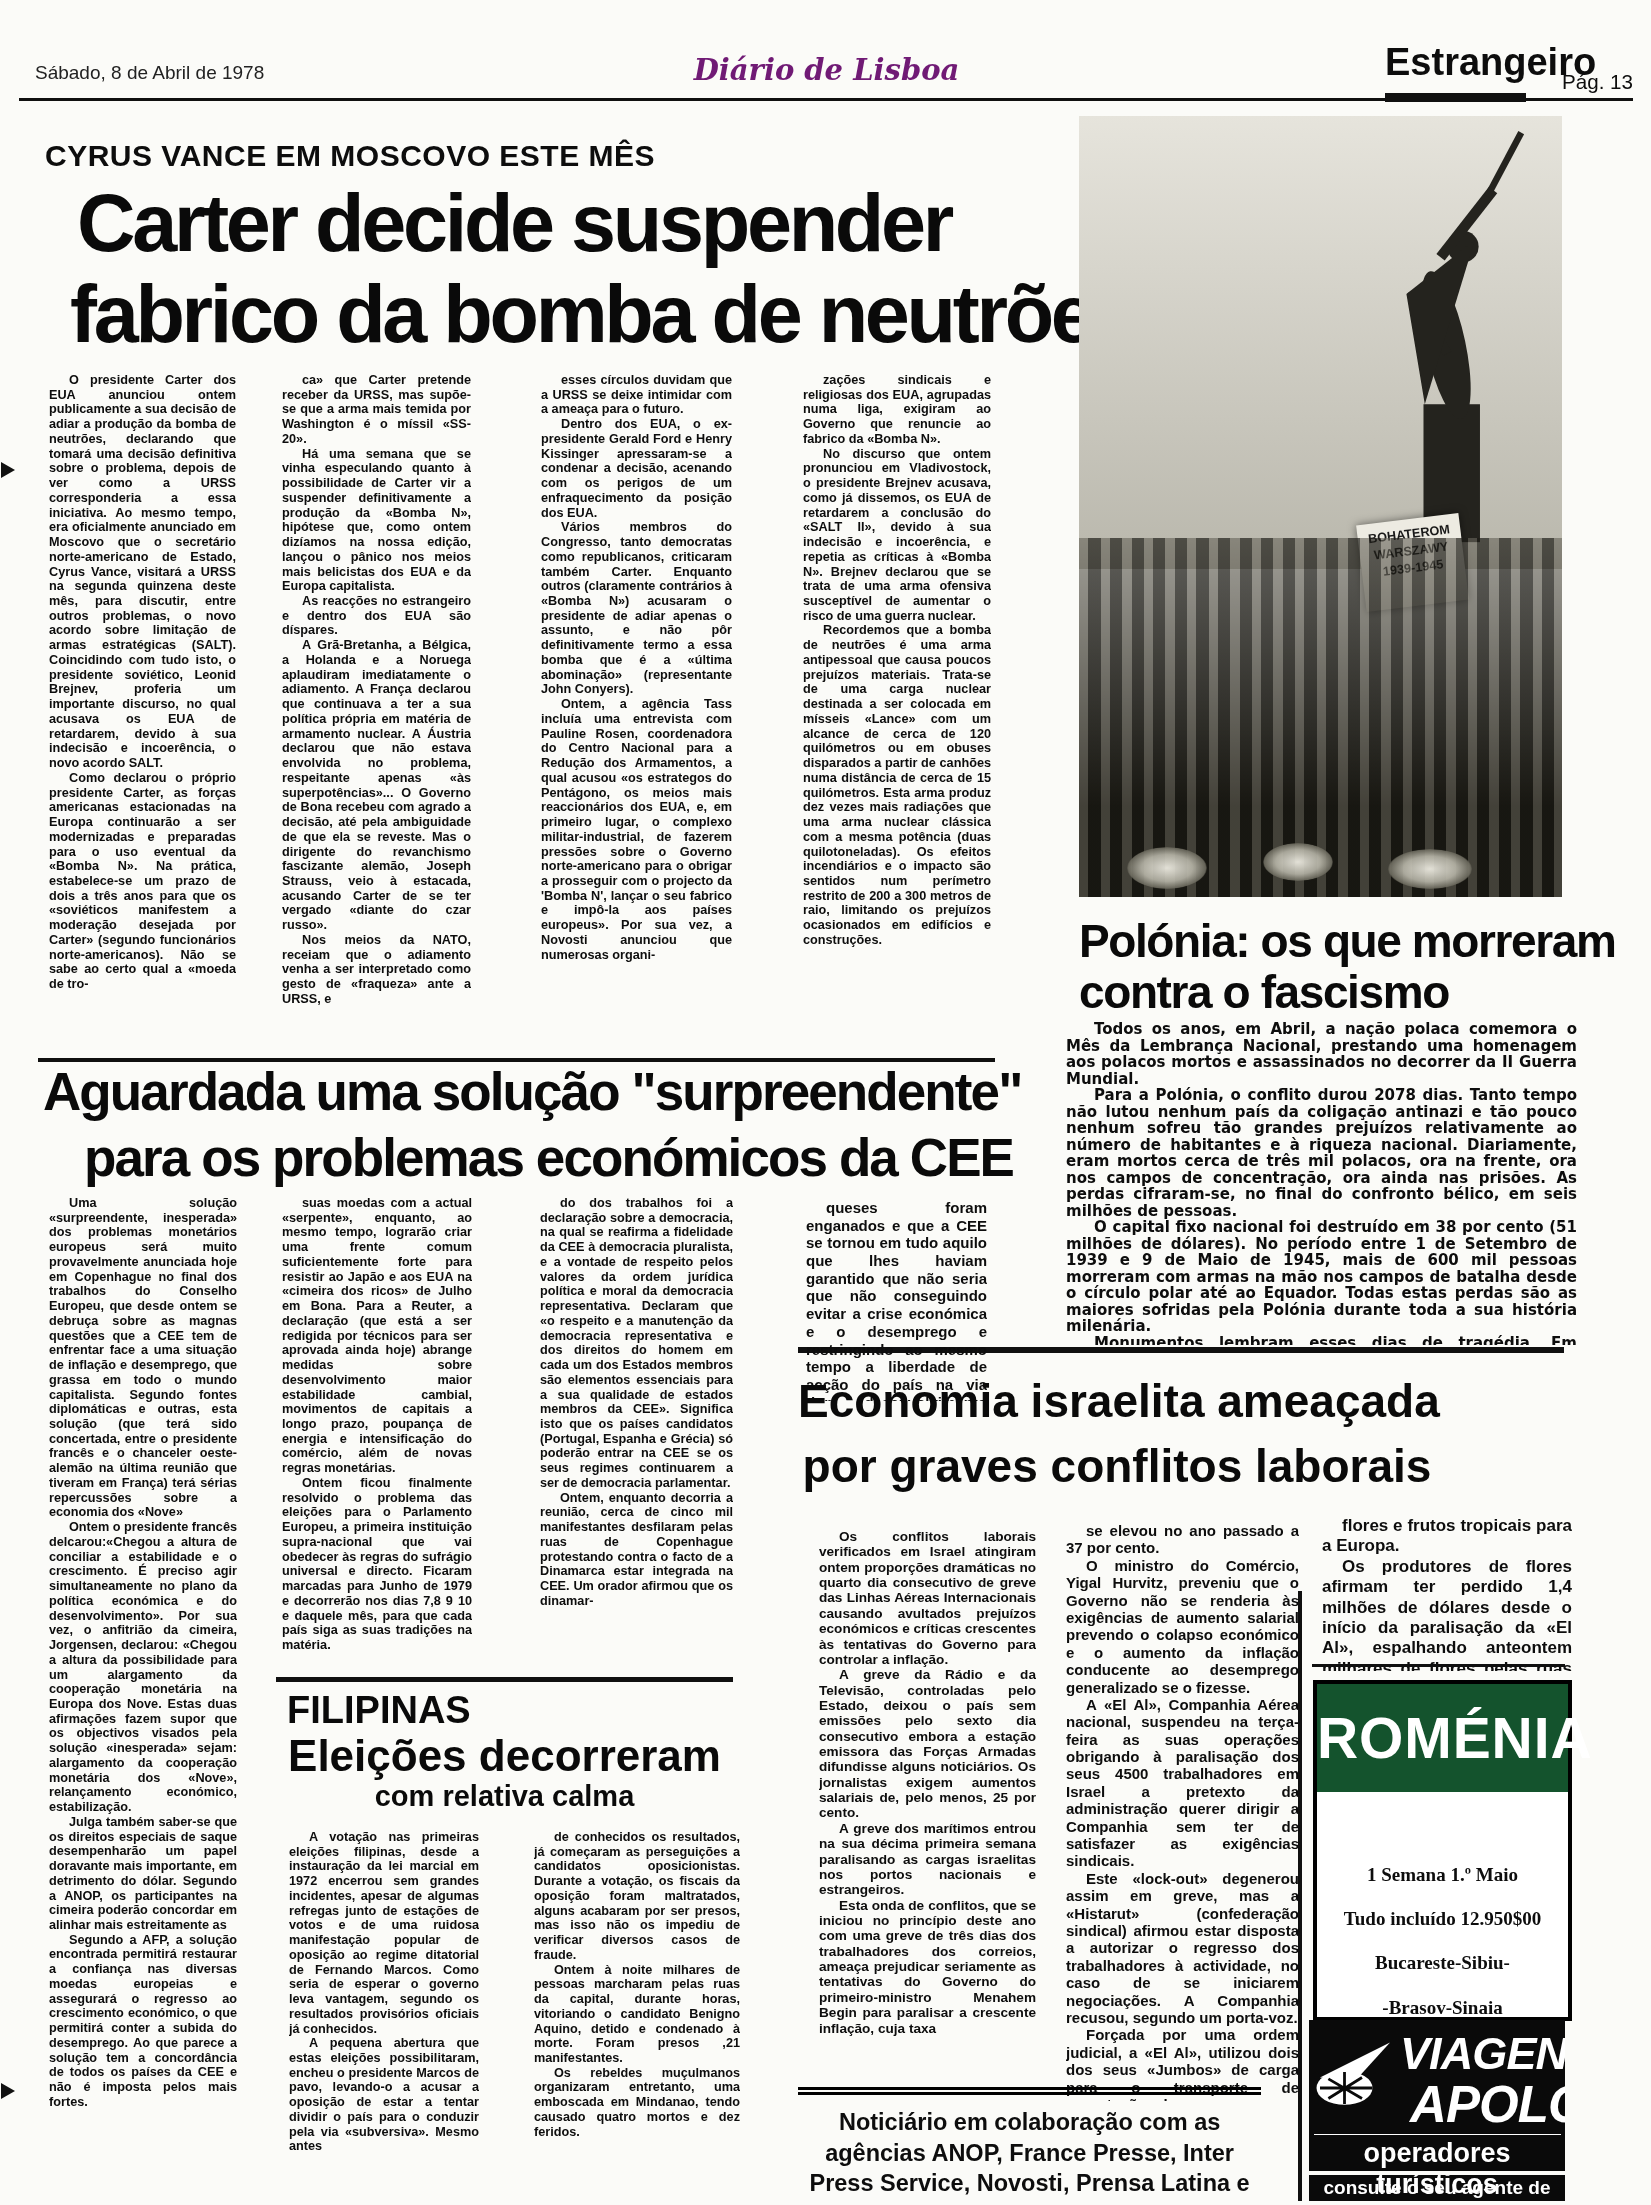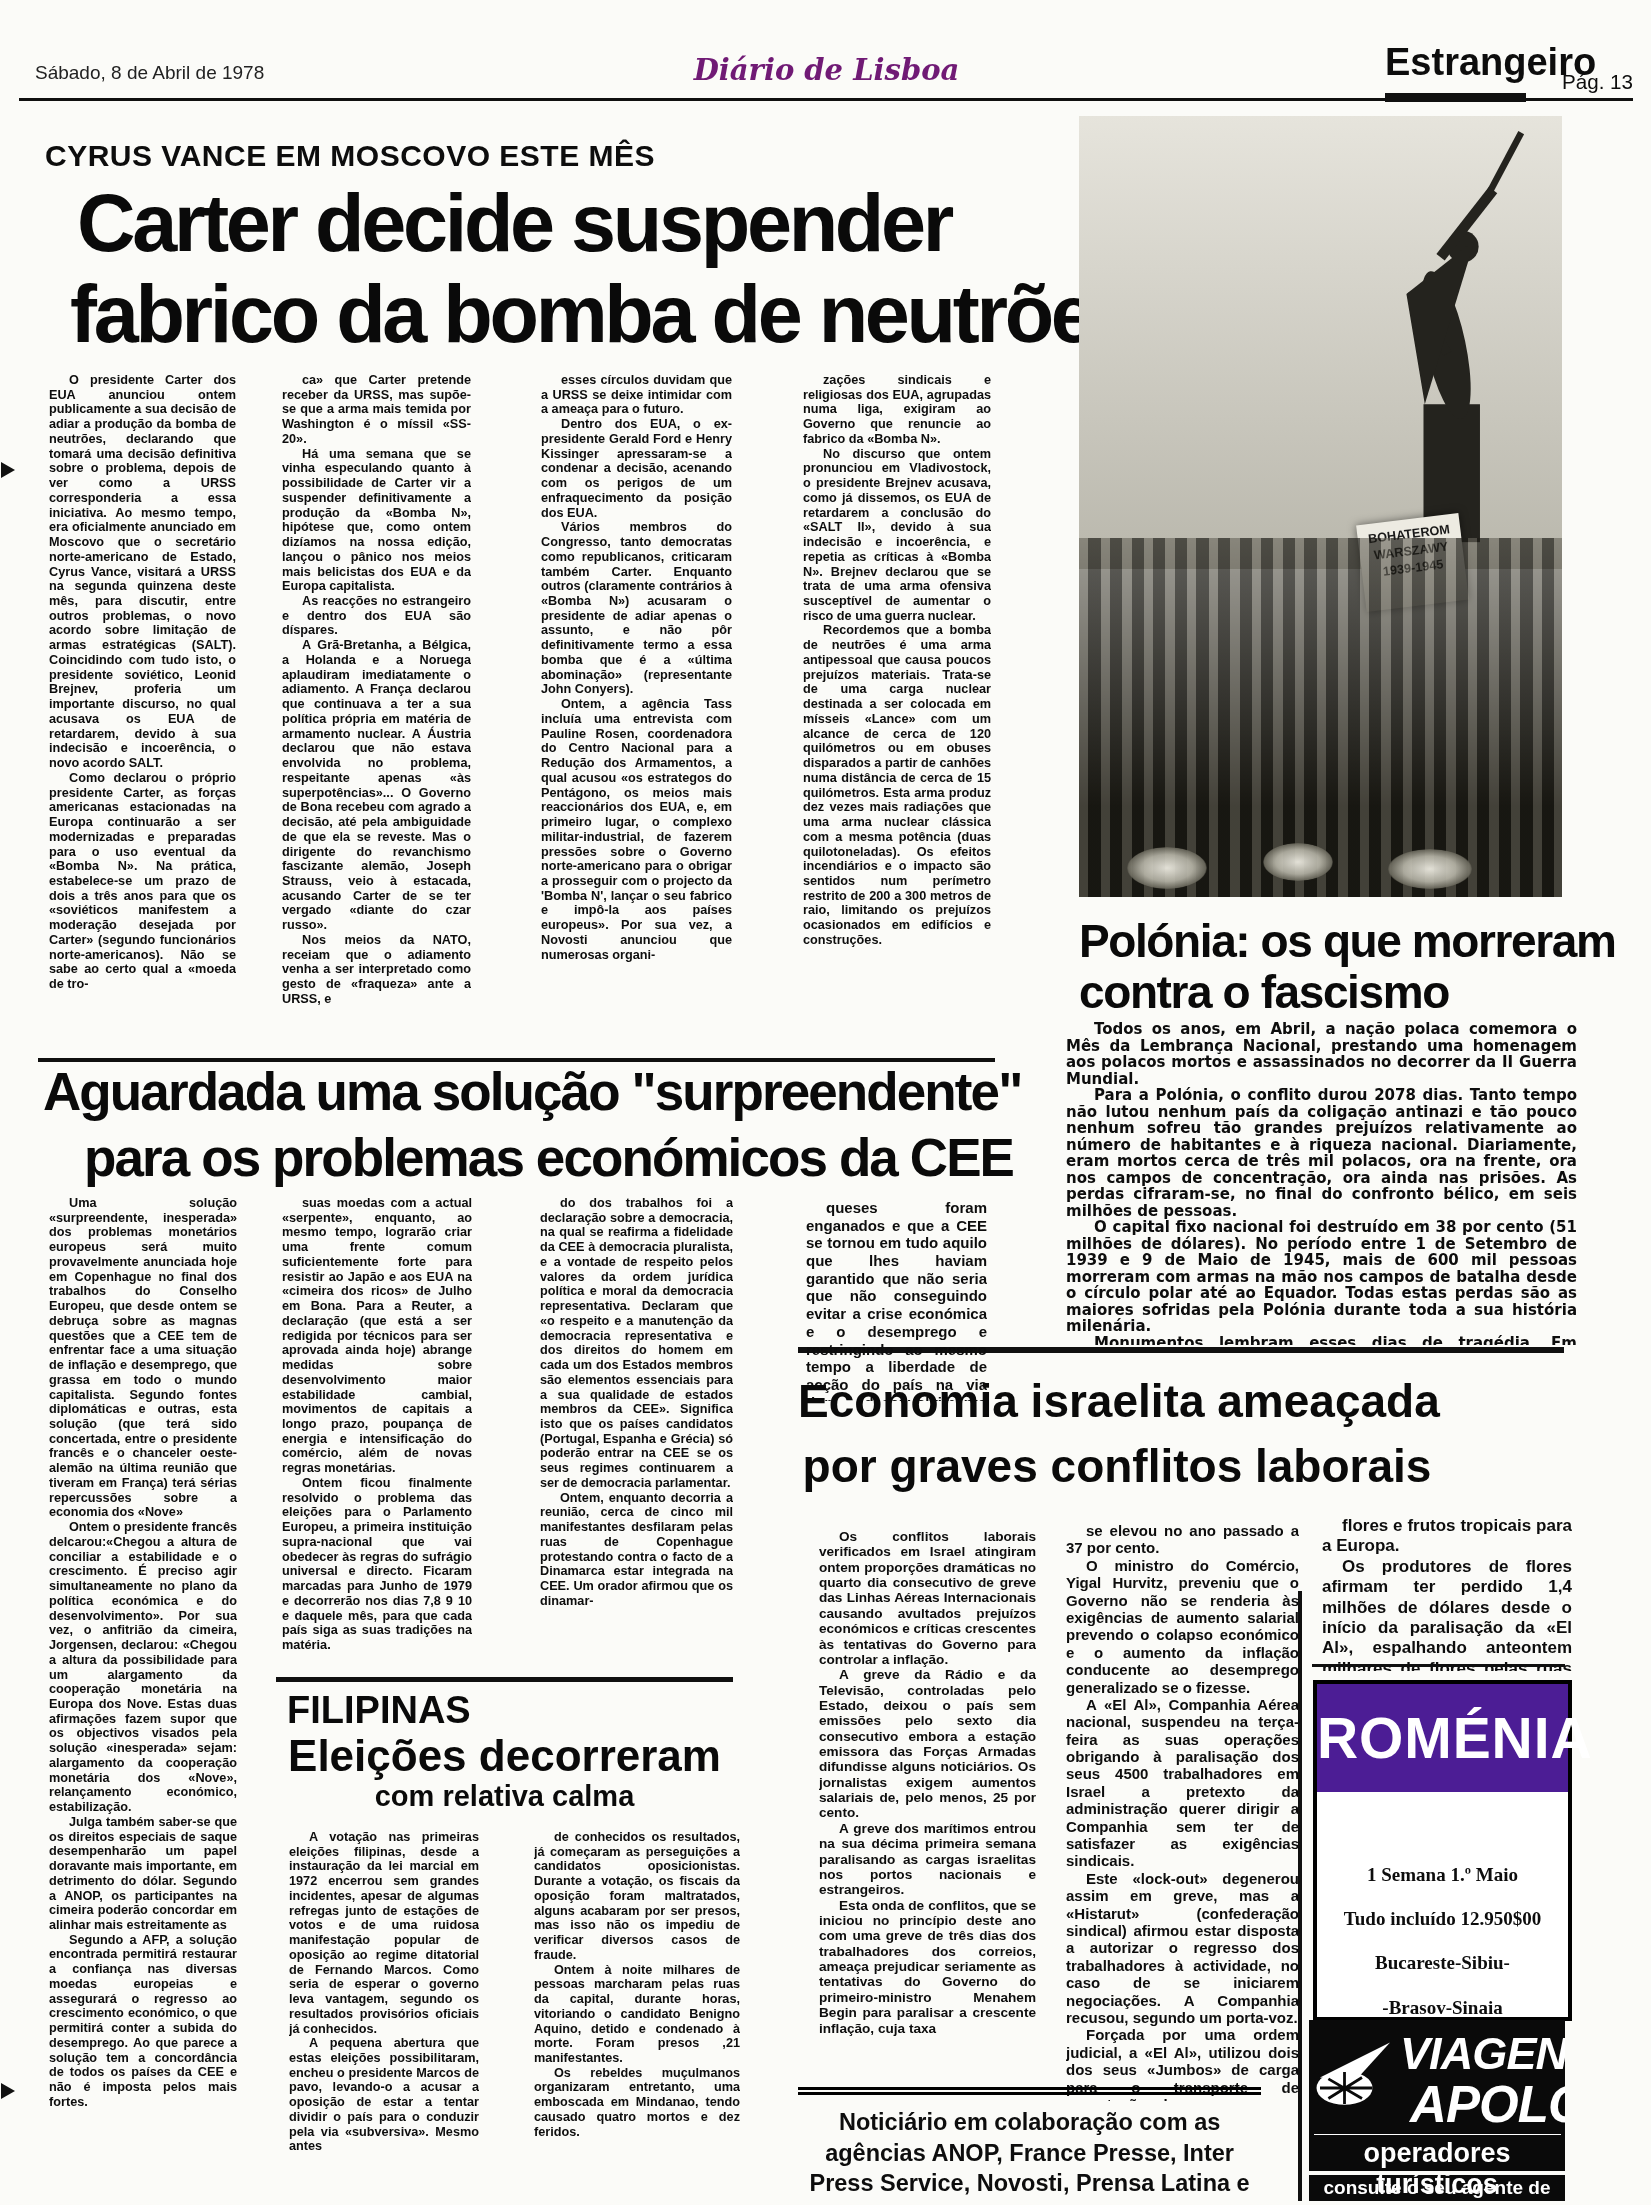--- a/index.html
+++ b/index.html
@@ -23,21 +23,21 @@
       linear-gradient(180deg,rgba(92,90,80,.15) 0%,#14130d 75%);}
   .plaque{position:absolute;background:#edebe2;color:#191919;font-weight:700;
     text-align:center;transform:rotate(-7deg);box-shadow:0 0 8.4px rgba(0,0,0,.5);}
   .plaque p{margin:2.8px 0;text-indent:0;font-size:12.7px;line-height:1.1;}
   .wreath{position:absolute;border-radius:50%;
     background:radial-gradient(ellipse at center,#f4f2e8 0%,#b7b5a8 45%,#6e6c60 68%,transparent 72%);opacity:.9;}
   .mark{position:absolute;width:0;height:0;border-top:8.4px solid transparent;
     border-bottom:8.4px solid transparent;border-left:14px solid #111;}
   
   .rombox{position:absolute;border:4.7px solid #000;background:#fff;}
-  .rombox .band{background:#4c1d95;color:#fff;text-align:center;}
+  .rombox .band{background:#14532d;color:#fff;text-align:center;}
   .romlines p{margin:18px;text-indent:0;text-align:center;
     font-family:"Liberation Serif",serif;font-weight:700;font-size:19px;line-height:1.38;}
   .apolo{position:absolute;background:#0a0a0a;color:#fff;overflow:hidden;}
   .notice{position:absolute;border-top:8.4px double #000;border-bottom:8.4px double #000;
     font-weight:700;text-align:center;}
 </style>
 </head>
 <body>
 
 <div class="page">

